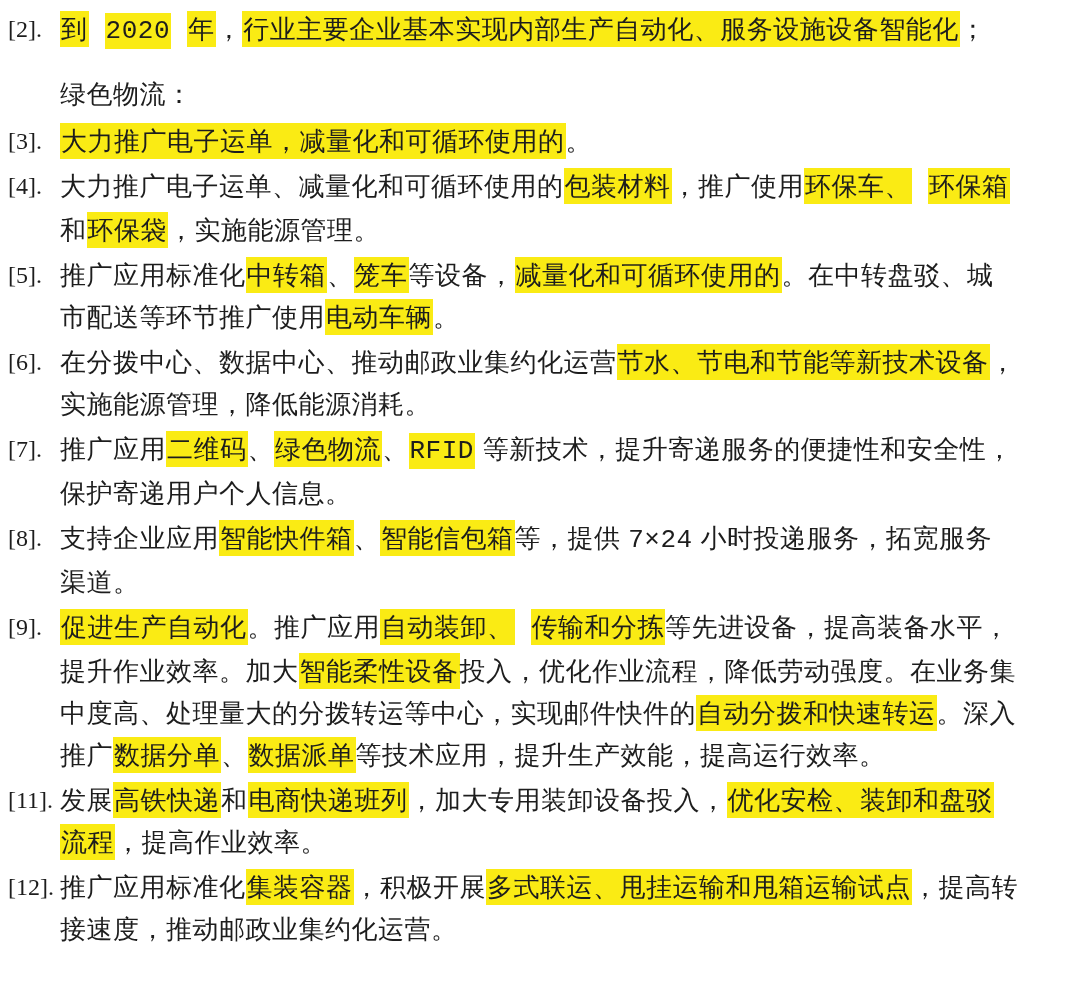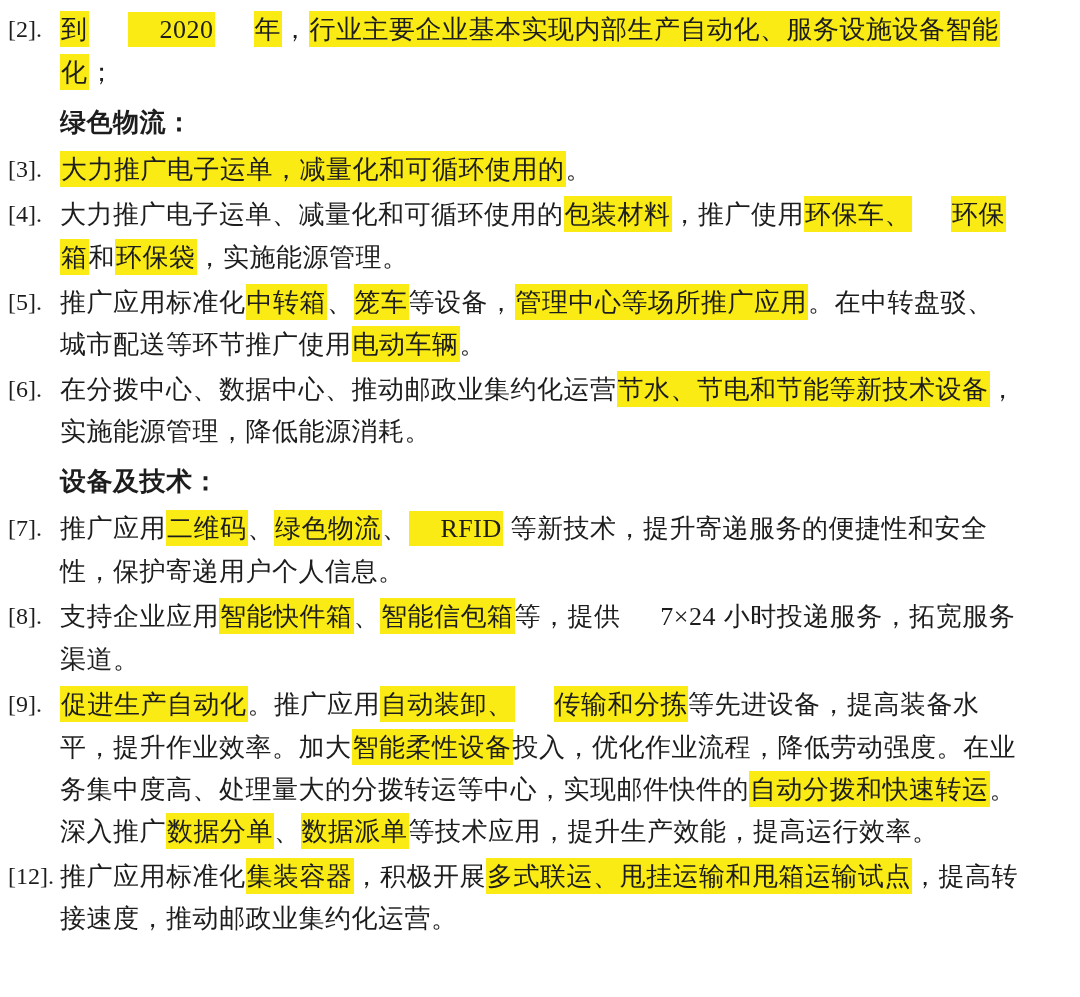--- a/index.html
+++ b/index.html
@@ -35,38 +35,37 @@
     white-space: nowrap;
   }
   .content {
     flex: 1 1 auto;
     font-size: 26px;
     line-height: 42px;
     letter-spacing: 0.5px;
     word-break: break-all;
   }
   .heading {
-    margin: 8px 0 5px 52px;
+    margin: 21px 0 5px 52px;
     font-size: 26px;
     line-height: 42px;
-    font-weight: bold;
+    font-weight: normal;
     letter-spacing: 0.5px;
   }
   .hl {
     background: var(--hl-color, #faeb14);
     padding: 3px 1px;
     box-decoration-break: clone;
     -webkit-box-decoration-break: clone;
   }
   .plain {
     background: transparent;
   }
   .latin {
-    font-family: Liberation Serif, serif;
-    padding-left: 32px;
+    font-family: Liberation Mono, monospace;
   }
 </style>
 </head>
 <body>
 
 <div class="page">
     <div class="item">
       <span class="marker">[2].</span>
       <div class="content"><span class="hl">到</span><span class="plain latin"> </span><span class="hl latin">2020</span><span class="plain latin"> </span><span class="hl">年</span><span class="plain">，</span><span class="hl">行业主要企业基本实现内部生产自动化、服务设施设备智能化</span><span class="plain">；</span></div>
     </div>
@@ -74,36 +73,39 @@
     <div class="item">
       <span class="marker">[3].</span>
       <div class="content"><span class="hl">大力推广电子运单，减量化和可循环使用的</span><span class="plain">。</span></div>
     </div>
     <div class="item">
       <span class="marker">[4].</span>
       <div class="content"><span class="plain">大力推广电子运单、减量化和可循环使用的</span><span class="hl">包装材料</span><span class="plain">，推广使用</span><span class="hl">环保车、</span><span class="plain latin"> </span><span class="hl">环保箱</span><span class="plain">和</span><span class="hl">环保袋</span><span class="plain">，实施能源管理。</span></div>
     </div>
     <div class="item">
       <span class="marker">[5].</span>
-      <div class="content"><span class="plain">推广应用标准化</span><span class="hl">中转箱</span><span class="plain">、</span><span class="hl">笼车</span><span class="plain">等设备，</span><span class="hl">管理中心等场所推广应用</span><span class="plain">。在中转盘驳、城市配送等环节推广使用</span><span class="hl">电动车辆</span><span class="plain">。</span></div>
+      <div class="content"><span class="plain">推广应用标准化</span><span class="hl">中转箱</span><span class="plain">、</span><span class="hl">笼车</span><span class="plain">等设备，</span><span class="hl">减量化和可循环使用的</span><span class="plain">。在中转盘驳、城市配送等环节推广使用</span><span class="hl">电动车辆</span><span class="plain">。</span></div>
     </div>
     <div class="item">
       <span class="marker">[6].</span>
       <div class="content"><span class="plain">在分拨中心、数据中心、推动邮政业集约化运营</span><span class="hl">节水、节电和节能等新技术设备</span><span class="plain">，实施能源管理，降低能源消耗。</span></div>
     </div>
-    <div class="heading">设备及技术：</div>
     <div class="item">
       <span class="marker">[7].</span>
       <div class="content"><span class="plain">推广应用</span><span class="hl">二维码</span><span class="plain">、</span><span class="hl">绿色物流</span><span class="plain">、</span><span class="hl latin">RFID</span><span class="plain"> 等新技术，提升寄递服务的便捷性和安全性，保护寄递用户个人信息。</span></div>
     </div>
     <div class="item">
       <span class="marker">[8].</span>
       <div class="content"><span class="plain">支持企业应用</span><span class="hl">智能快件箱</span><span class="plain">、</span><span class="hl">智能信包箱</span><span class="plain">等，提供 </span><span class="plain latin">7×24</span><span class="plain"> 小时投递服务，拓宽服务渠道。</span></div>
     </div>
     <div class="item">
       <span class="marker">[9].</span>
       <div class="content"><span class="hl">促进生产自动化</span><span class="plain">。推广应用</span><span class="hl">自动装卸、</span><span class="plain latin"> </span><span class="hl">传输和分拣</span><span class="plain">等先进设备，提高装备水平，提升作业效率。加大</span><span class="hl">智能柔性设备</span><span class="plain">投入，优化作业流程，降低劳动强度。在业务集中度高、处理量大的分拨转运等中心，实现邮件快件的</span><span class="hl">自动分拨和快速转运</span><span class="plain">。深入推广</span><span class="hl">数据分单</span><span class="plain">、</span><span class="hl">数据派单</span><span class="plain">等技术应用，提升生产效能，提高运行效率。</span></div>
     </div>
     <div class="item">
+      <span class="marker">[11].</span>
+      <div class="content"><span class="plain">发展</span><span class="hl">高铁快递</span><span class="plain">和</span><span class="hl">电商快递班列</span><span class="plain">，加大专用装卸设备投入，</span><span class="hl">优化安检、装卸和盘驳流程</span><span class="plain">，提高作业效率。</span></div>
+    </div>
+    <div class="item">
       <span class="marker">[12].</span>
       <div class="content"><span class="plain">推广应用标准化</span><span class="hl">集装容器</span><span class="plain">，积极开展</span><span class="hl">多式联运、甩挂运输和甩箱运输试点</span><span class="plain">，提高转接速度，推动邮政业集约化运营。</span></div>
     </div>
   </div>
 
 </body></html>

